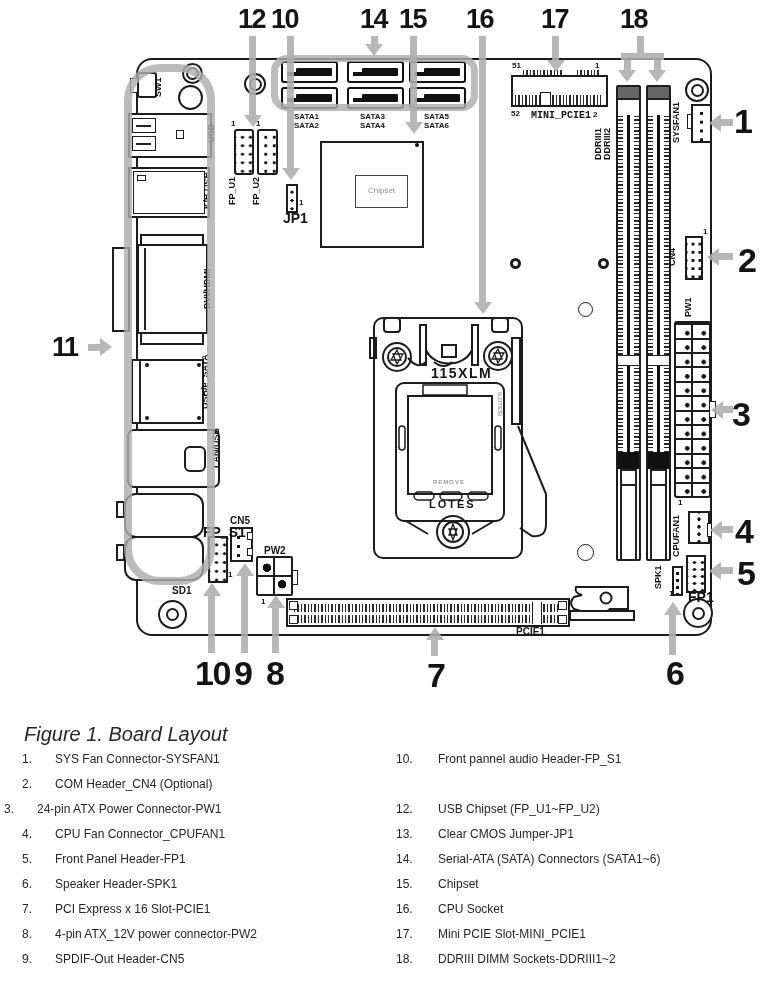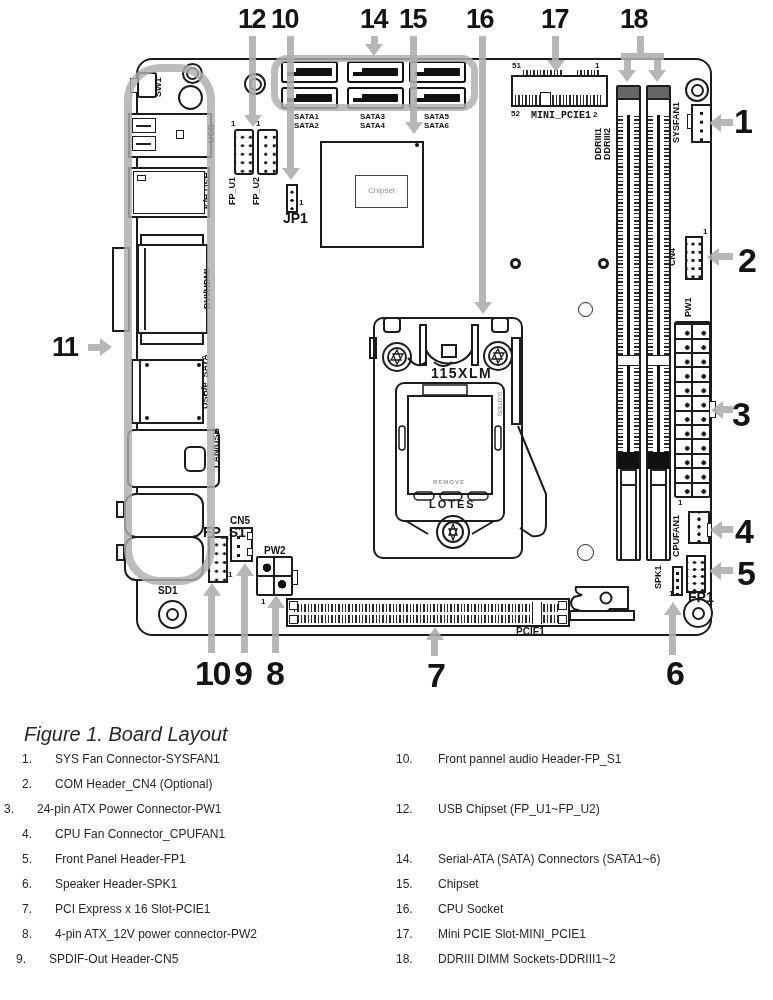--- a/index.html
+++ b/index.html
@@ -254,21 +254,21 @@
 
   <div class="hlabel lg" style="left:264px;top:546px;">PW2</div>
   <div class="box" style="left:256px;top:556px;width:37px;height:40px;border-radius:2px;
               background-image:radial-gradient(circle at 27% 27%,#111 4px,rgba(0,0,0,0) 4.4px),
                                radial-gradient(circle at 73% 73%,#111 4px,rgba(0,0,0,0) 4.4px),
                                linear-gradient(90deg,rgba(0,0,0,0) 0 15.5px,#1c1c1c 15.5px 17.5px,rgba(0,0,0,0) 17.5px),
                                linear-gradient(0deg,rgba(0,0,0,0) 0 17px,#1c1c1c 17px 19px,rgba(0,0,0,0) 19px);"></div>
   <div class="box thin" style="left:292px;top:570px;width:6px;height:15px;"></div>
   <div class="hlabel sm" style="left:261px;top:597px;">1</div>
 
-  <div class="hlabel lg" style="left:158px;top:586px;">SD1</div>
+  <div class="hlabel lg" style="left:172px;top:586px;">SD1</div>
   <div class="screw" style="left:158px;top:600px;width:29px;height:29px;"></div>
 
   <div class="box" style="left:286px;top:598px;width:284px;height:29px;">
     <div class="abs hatchx" style="left:6px;top:4px;width:238px;height:8px;"></div>
     <div class="abs hatchx" style="left:6px;top:15px;width:238px;height:8px;"></div>
     <div class="abs hatchx" style="left:252px;top:4px;width:20px;height:8px;"></div>
     <div class="abs hatchx" style="left:252px;top:15px;width:20px;height:8px;"></div>
     <div class="abs" style="left:244px;top:2px;width:8px;height:22px;background:#fff;border-left:1.5px solid #222;border-right:1.5px solid #222;"></div>
     <div class="abs" style="left:1px;top:1px;width:7px;height:7px;border:1.5px solid #222;background:#fff;"></div>
     <div class="abs" style="left:1px;bottom:1px;width:7px;height:7px;border:1.5px solid #222;background:#fff;"></div>
@@ -347,23 +347,24 @@
   <div class="caption" style="left:24px;top:723px;">Figure 1. Board Layout</div>
 
   <div class="lrow" style="left:22px;top:752px;"><span class="lnum lnumL">1.</span><span>SYS Fan Connector-SYSFAN1</span></div>
   <div class="lrow" style="left:22px;top:777px;"><span class="lnum lnumL">2.</span><span>COM Header_CN4 (Optional)</span></div>
   <div class="lrow" style="left:4px;top:802px;"><span class="lnum lnumL">3.</span><span>24-pin ATX Power Connector-PW1</span></div>
   <div class="lrow" style="left:22px;top:827px;"><span class="lnum lnumL">4.</span><span>CPU Fan Connector_CPUFAN1</span></div>
   <div class="lrow" style="left:22px;top:852px;"><span class="lnum lnumL">5.</span><span>Front Panel Header-FP1</span></div>
   <div class="lrow" style="left:22px;top:877px;"><span class="lnum lnumL">6.</span><span>Speaker Header-SPK1</span></div>
   <div class="lrow" style="left:22px;top:902px;"><span class="lnum lnumL">7.</span><span>PCI Express x 16 Slot-PCIE1</span></div>
   <div class="lrow" style="left:22px;top:927px;"><span class="lnum lnumL">8.</span><span>4-pin ATX_12V power connector-PW2</span></div>
-  <div class="lrow" style="left:16px;top:952px;"><span class="lnum lnumL">9.</span><span>SPDIF-Out Header-CN5</span></div>
+  <div class="lrow" style="left:22px;top:952px;"><span class="lnum lnumL">9.</span><span>SPDIF-Out Header-CN5</span></div>
 
   <div class="lrow" style="left:396px;top:752px;"><span class="lnum lnumR">10.</span><span>Front pannel audio Header-FP_S1</span></div>
   <div class="lrow" style="left:396px;top:802px;"><span class="lnum lnumR">12.</span><span>USB Chipset (FP_U1~FP_U2)</span></div>
+  <div class="lrow" style="left:396px;top:827px;"><span class="lnum lnumR">13.</span><span>Clear CMOS Jumper-JP1</span></div>
   <div class="lrow" style="left:396px;top:852px;"><span class="lnum lnumR">14.</span><span>Serial-ATA (SATA) Connectors (SATA1~6)</span></div>
   <div class="lrow" style="left:396px;top:877px;"><span class="lnum lnumR">15.</span><span>Chipset</span></div>
   <div class="lrow" style="left:396px;top:902px;"><span class="lnum lnumR">16.</span><span>CPU Socket</span></div>
   <div class="lrow" style="left:396px;top:927px;"><span class="lnum lnumR">17.</span><span>Mini PCIE Slot-MINI_PCIE1</span></div>
   <div class="lrow" style="left:396px;top:952px;"><span class="lnum lnumR">18.</span><span>DDRIII DIMM Sockets-DDRIII1~2</span></div>
 
 </div>
 
 </body></html>

